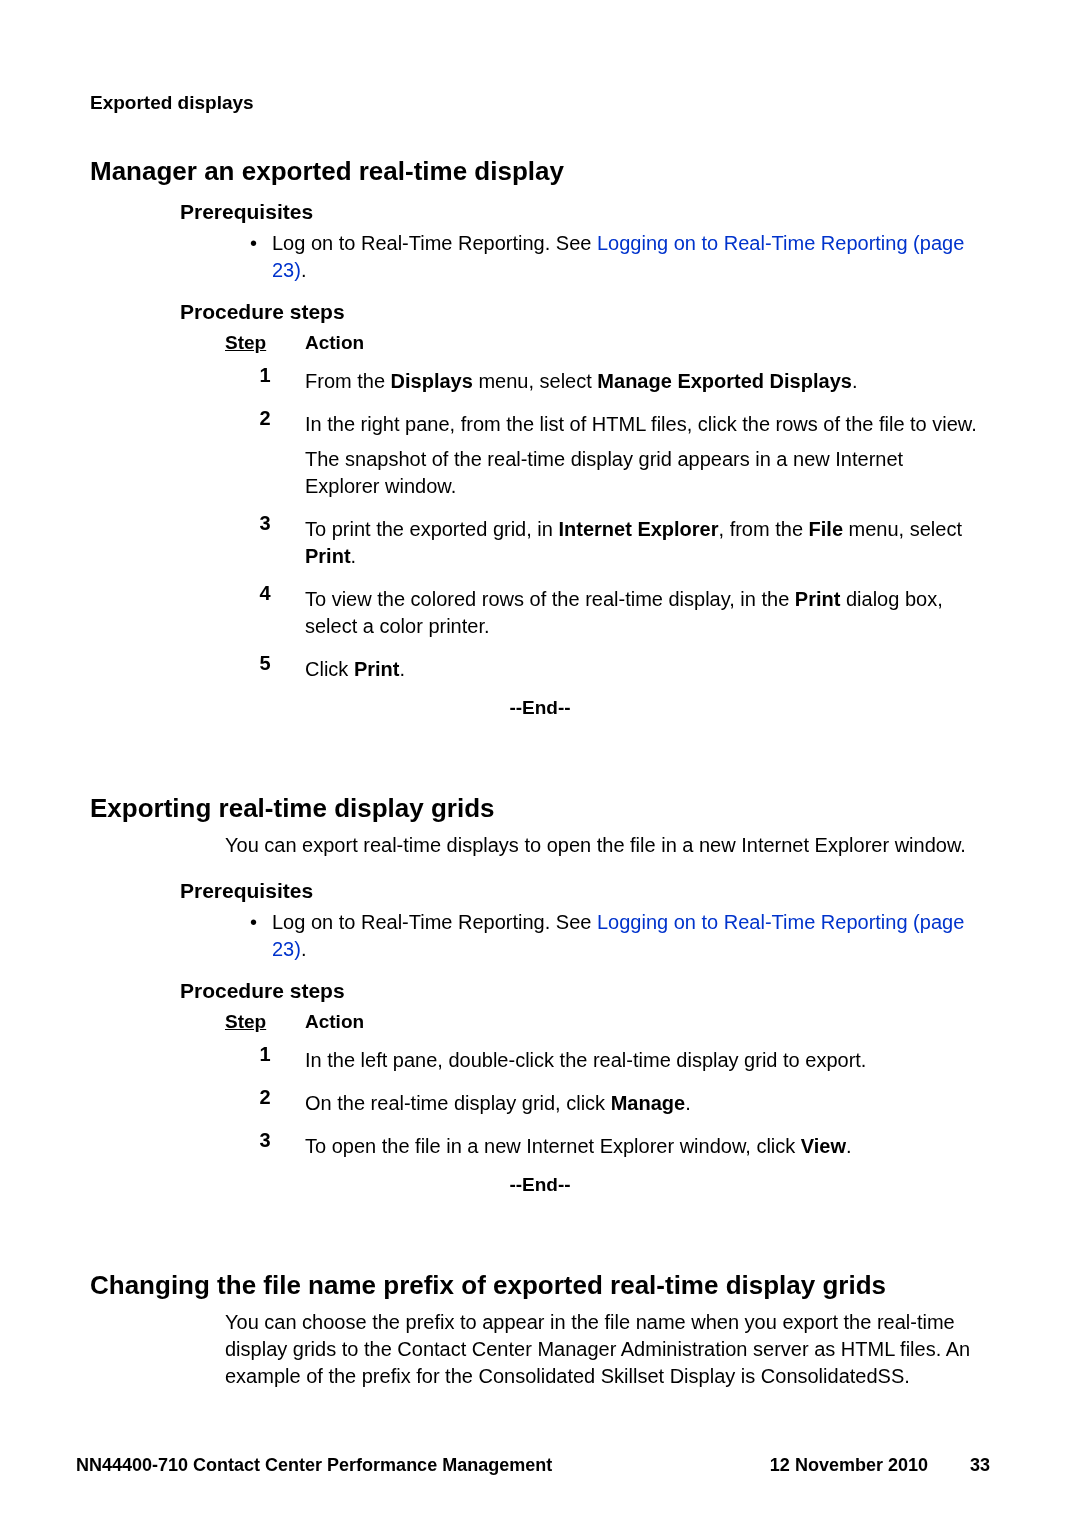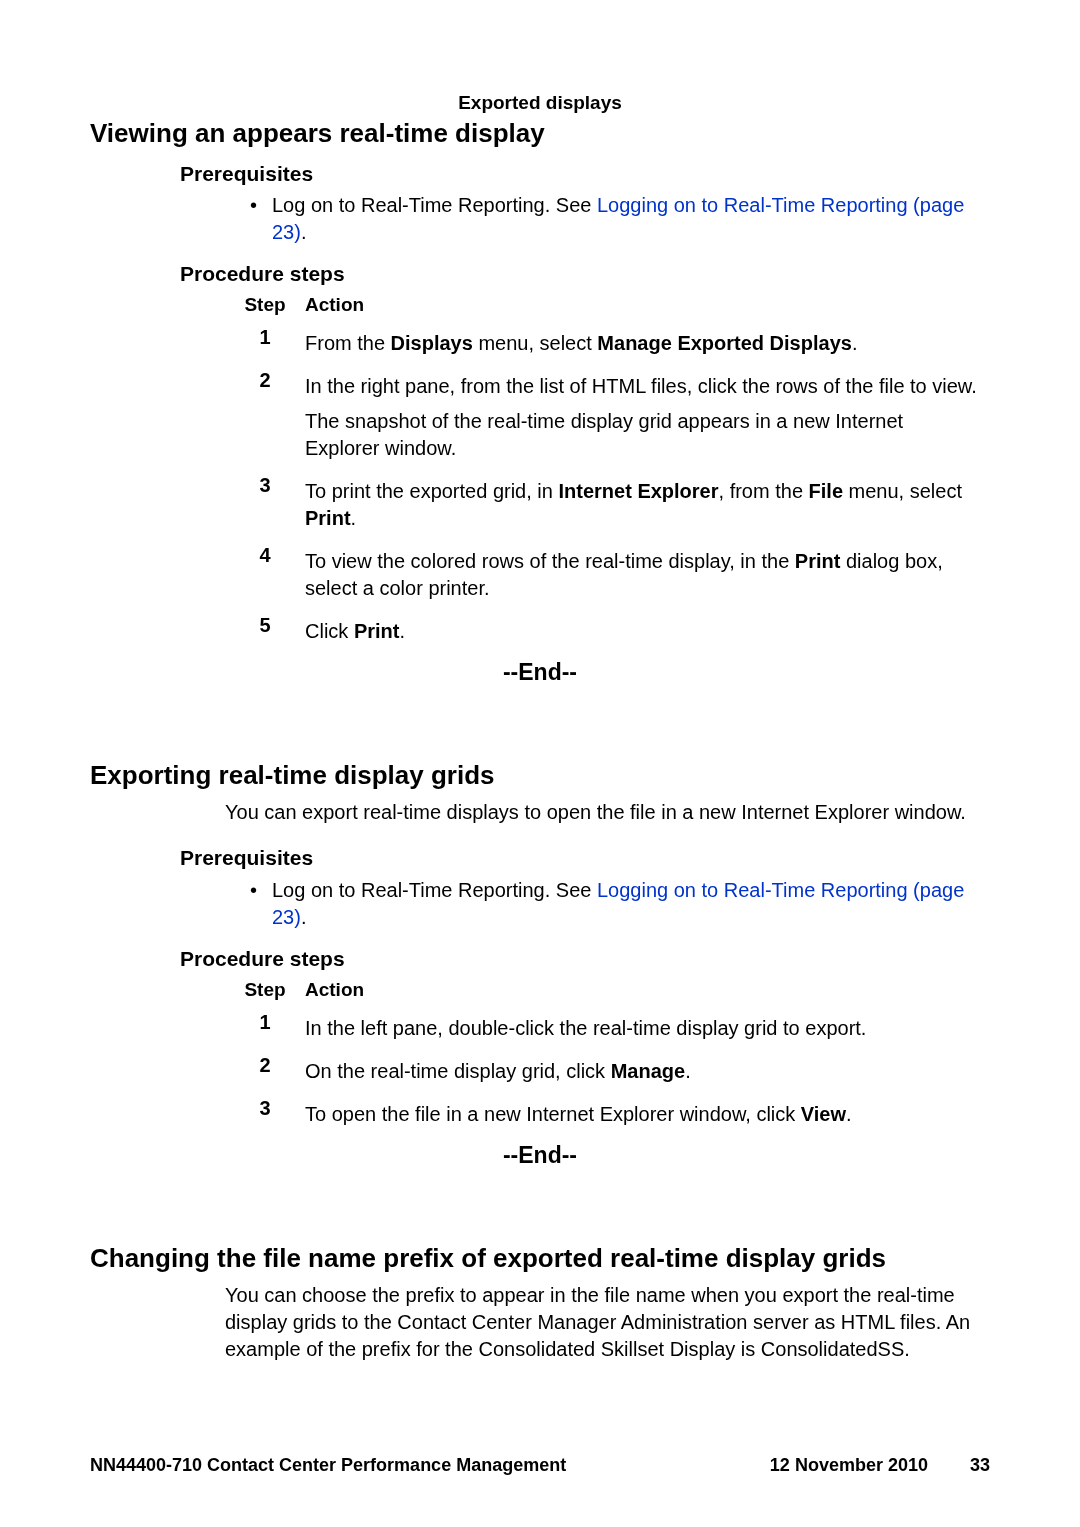--- a/index.html
+++ b/index.html
@@ -13,23 +13,24 @@
   .page {
     box-sizing: border-box;
     width: 1080px;
     min-height: 1527px;
     padding: 90px 90px 40px 90px;
     position: relative;
     font-size: 20px;
     line-height: 1.35;
   }
   .header-right {
-    text-align: center;
+    text-align: left;
     font-weight: bold;
     font-size: 19px;
+    margin-bottom: 38px;
   }
   h2.section-title {
     font-size: 26px;
     font-weight: bold;
     margin: 0 0 6px 0;
   }
   .intro {
     margin: 0 0 18px 135px;
     font-size: 20px;
   }
@@ -58,21 +59,21 @@
     color: #0033cc;
     text-decoration: none;
   }
   .steps-header {
     display: flex;
     margin-left: 135px;
     font-weight: bold;
     font-size: 19px;
     margin-bottom: 6px;
   }
-  .steps-header .col-step { width: 80px; text-align: center;}
+  .steps-header .col-step { width: 80px; text-align: left; text-decoration: underline;}
   .steps-header .col-action { flex: 1; }
   .steps {
     margin-left: 135px;
   }
   .step-row {
     display: flex;
     margin-bottom: 10px;
   }
   .step-num {
     width: 80px;
@@ -83,46 +84,46 @@
   .step-action {
     flex: 1;
     padding-right: 10px;
   }
   .step-action p { margin: 6px 0 8px 0; }
   .step-action p:last-child { margin-bottom: 0; }
   .end-marker {
     text-align: center;
     font-weight: bold;
     margin: 12px 0 70px 0;
-    font-size: 23px;
+    font-size: 19px;
   }
   .footer {
     position: absolute;
     bottom: 50px;
-    left: 90px;
+    left: 76px;
     right: 90px;
     display: flex;
     justify-content: space-between;
     align-items: baseline;
     font-size: 18px;
   }
   .footer .doc-id { font-weight: bold; }
   .footer .date { font-weight: bold; }
   .footer .pagenum { font-weight: bold; font-size: 18px; margin-left: 18px;}
   .footer-right { display: flex; align-items: baseline; gap: 24px; }
   b { font-weight: bold; }
 </style>
 </head>
 <body>
 
 <div class="page">
 
   <div class="header-right">Exported displays</div>
 
-  <h2 class="section-title">Viewing an appears real-time display</h2>
+  <h2 class="section-title">Manager an exported real-time display</h2>
 
   <h3 class="sub">Prerequisites</h3>
   <ul class="prereq">
     <li>
       <span>Log on to Real-Time Reporting. See </span><a class="link">Logging on to Real-Time Reporting (page 23)</a><span>.</span>
     </li>
   </ul>
 
   <h3 class="sub">Procedure steps</h3>
   <div class="steps-header">

